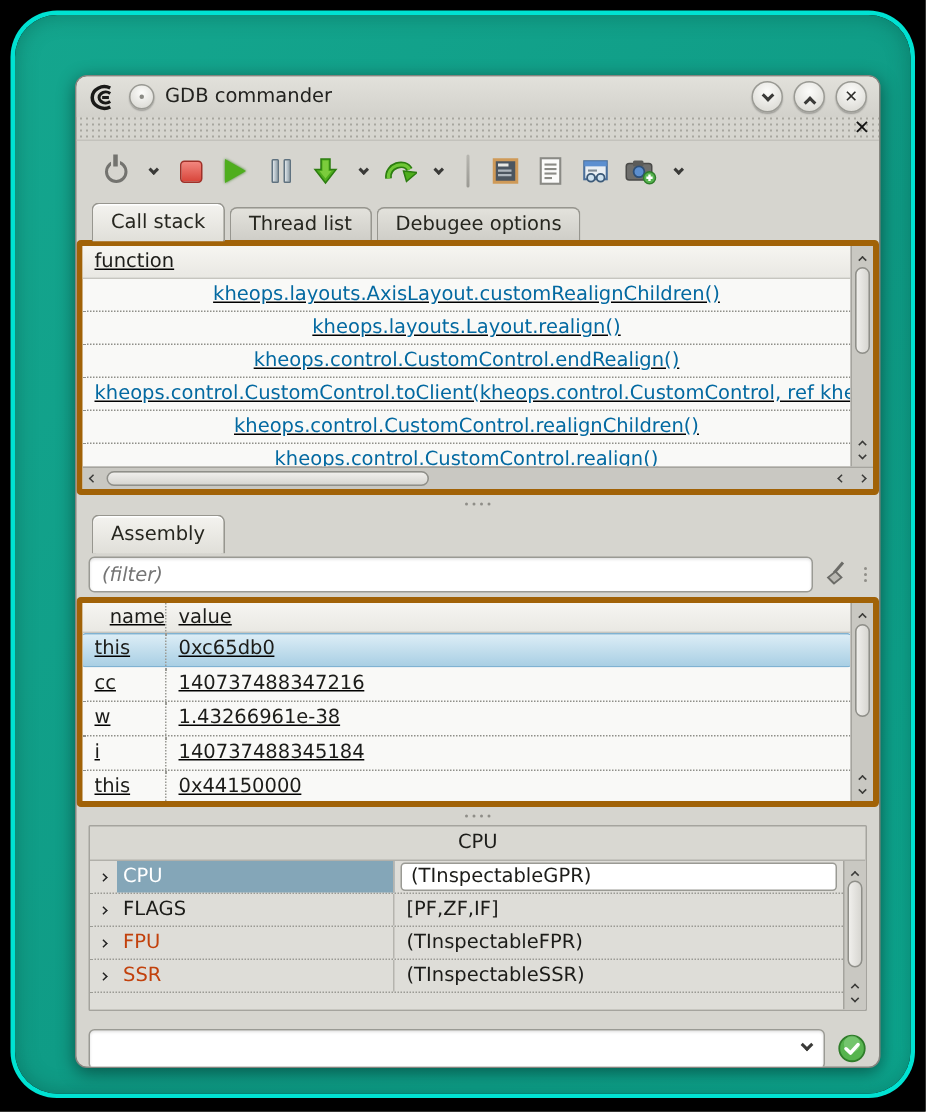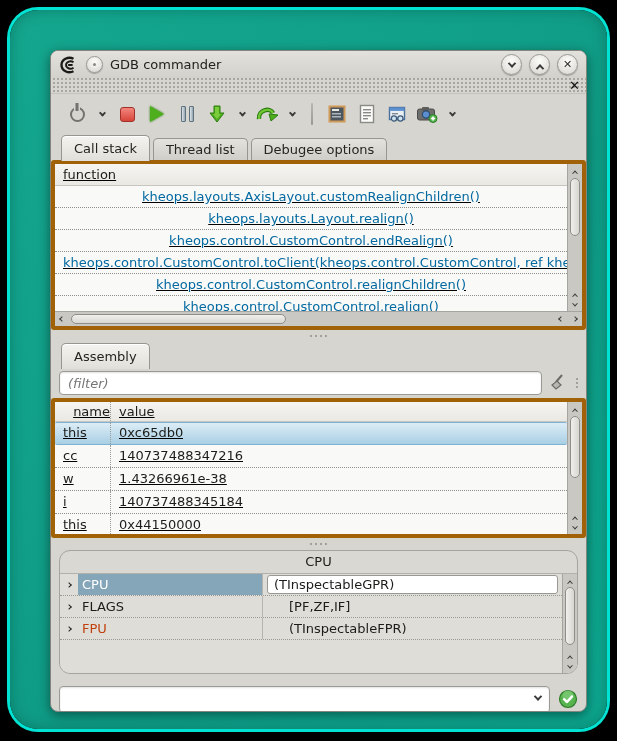--- a/index.html
+++ b/index.html
@@ -92,29 +92,29 @@
   .vars-head{display:flex;height:20px;line-height:19px;font-size:13px;color:#1c1c19;
     background:linear-gradient(#f6f5f1,#e9e8e3);border-bottom:1px solid #c6c5bf;}
   .vars-head span:first-child{width:56px;padding-left:8px;border-right:1px dotted #9a9a94;text-align:right;}
   .vars-head span:last-child{padding-left:8px;}
   .var-row{display:flex;height:23px;line-height:22px;font-size:13px;color:#1c1c19;border-bottom:1px dotted #8f8f89;}
   .var-row .c-name{width:56px;padding-left:8px;border-right:1px dotted #9a9a94;flex:0 0 56px;}
   .var-row .c-val{padding-left:8px;white-space:nowrap;overflow:hidden;}
   .var-row.selected{background:linear-gradient(#dcedf6,#a9cfe4);border-top:1px solid #7fb2d2;border-bottom:1px solid #7fb2d2;border-radius:2px;align-items:flex-end;}
 
   
-  .cpu-panel{flex:0 0 124px;height:124px;margin:0 8px;border:1px solid #a5a49e;border-radius:11px;background:#d9d8d2;
+  .cpu-panel{flex:0 0 124px;height:124px;margin:0 8px;border:1px solid #a5a49e;border-radius:1px;background:#d9d8d2;
     display:flex;flex-direction:column;overflow:hidden;}
   .cpu-title{flex:0 0 22px;text-align:center;font-size:13px;color:#1c1c19;line-height:22px;}
   .cpu-grid{flex:1;display:grid;grid-template-columns:1fr 15px;border-top:1px solid #b1b0aa;background:#deddd8;overflow:hidden;}
   .cpu-body{overflow:hidden;}
   .cpu-row{display:flex;align-items:center;height:22px;font-size:13px;color:#1c1c19;border-bottom:1px dotted #9a9a94;}
   .cpu-row .arrow{width:18px;flex:0 0 18px;display:flex;justify-content:center;}
   .cpu-row .cpu-name{width:185px;flex:0 0 185px;padding-left:4px;border-right:1px solid #b5b4ae;height:100%;line-height:21px;}
-  .cpu-row .cpu-value{flex:1;padding:0 8px;line-height:21px;white-space:nowrap;overflow:hidden;margin-left:18px;}
+  .cpu-row .cpu-value{flex:1;padding:0 8px;line-height:21px;white-space:nowrap;overflow:hidden;}
   .cpu-row.selected .cpu-name{background:#84a6b8;color:#fff;}
   .cpu-row.disabled .cpu-name{color:#c2410c;}
   .cpu-row .cpu-value.inset{background:#fff;border:1px solid #9a9a94;border-radius:3px;margin:1px 4px;padding:0 6px;height:19px;line-height:18px;}
 
   
   .cmd-row{flex:0 0 34px;display:flex;align-items:center;padding:3px 8px;gap:8px;margin-top:8px;}
   .combo{flex:1;height:27px;border:1px solid #9a9a94;border-radius:4px;background:#fff;display:flex;align-items:center;
     box-shadow:inset 0 1px 2px rgba(0,0,0,.12);padding:0 8px;}
   .combo input{flex:1;border:none;outline:none;font-family:inherit;font-size:13px;background:transparent;}
   .ok-btn{width:20px;height:20px;display:flex;align-items:center;justify-content:center;}
@@ -374,20 +374,27 @@
               </span>
               <span class="cpu-name">FLAGS</span>
               <span class="cpu-value">[PF,ZF,IF]</span>
             </div>
             <div class="cpu-row disabled">
               <span class="arrow">
                 <i class="chv r tiny" style="border-color: rgb(34, 34, 34);"></i>
               </span>
               <span class="cpu-name">FPU</span>
               <span class="cpu-value">(TInspectableFPR)</span>
+            </div>
+            <div class="cpu-row disabled">
+              <span class="arrow">
+                <i class="chv r tiny" style="border-color: rgb(34, 34, 34);"></i>
+              </span>
+              <span class="cpu-name">SSR</span>
+              <span class="cpu-value">(TInspectableSSR)</span>
             </div>
           </div>
         <div class="vscroll">
           <span class="sb-btn" style="top:0;left:0">
               <i class="chv u tiny" style="margin-top:3px"></i>
             </span>
           <span class="sb-thumb" style="left:2px;right:2px;top:13px;bottom:28px"></span>
           <span class="sb-btn" style="bottom:12px;left:0">
               <i class="chv u tiny" style="margin-top:3px"></i>
             </span>

